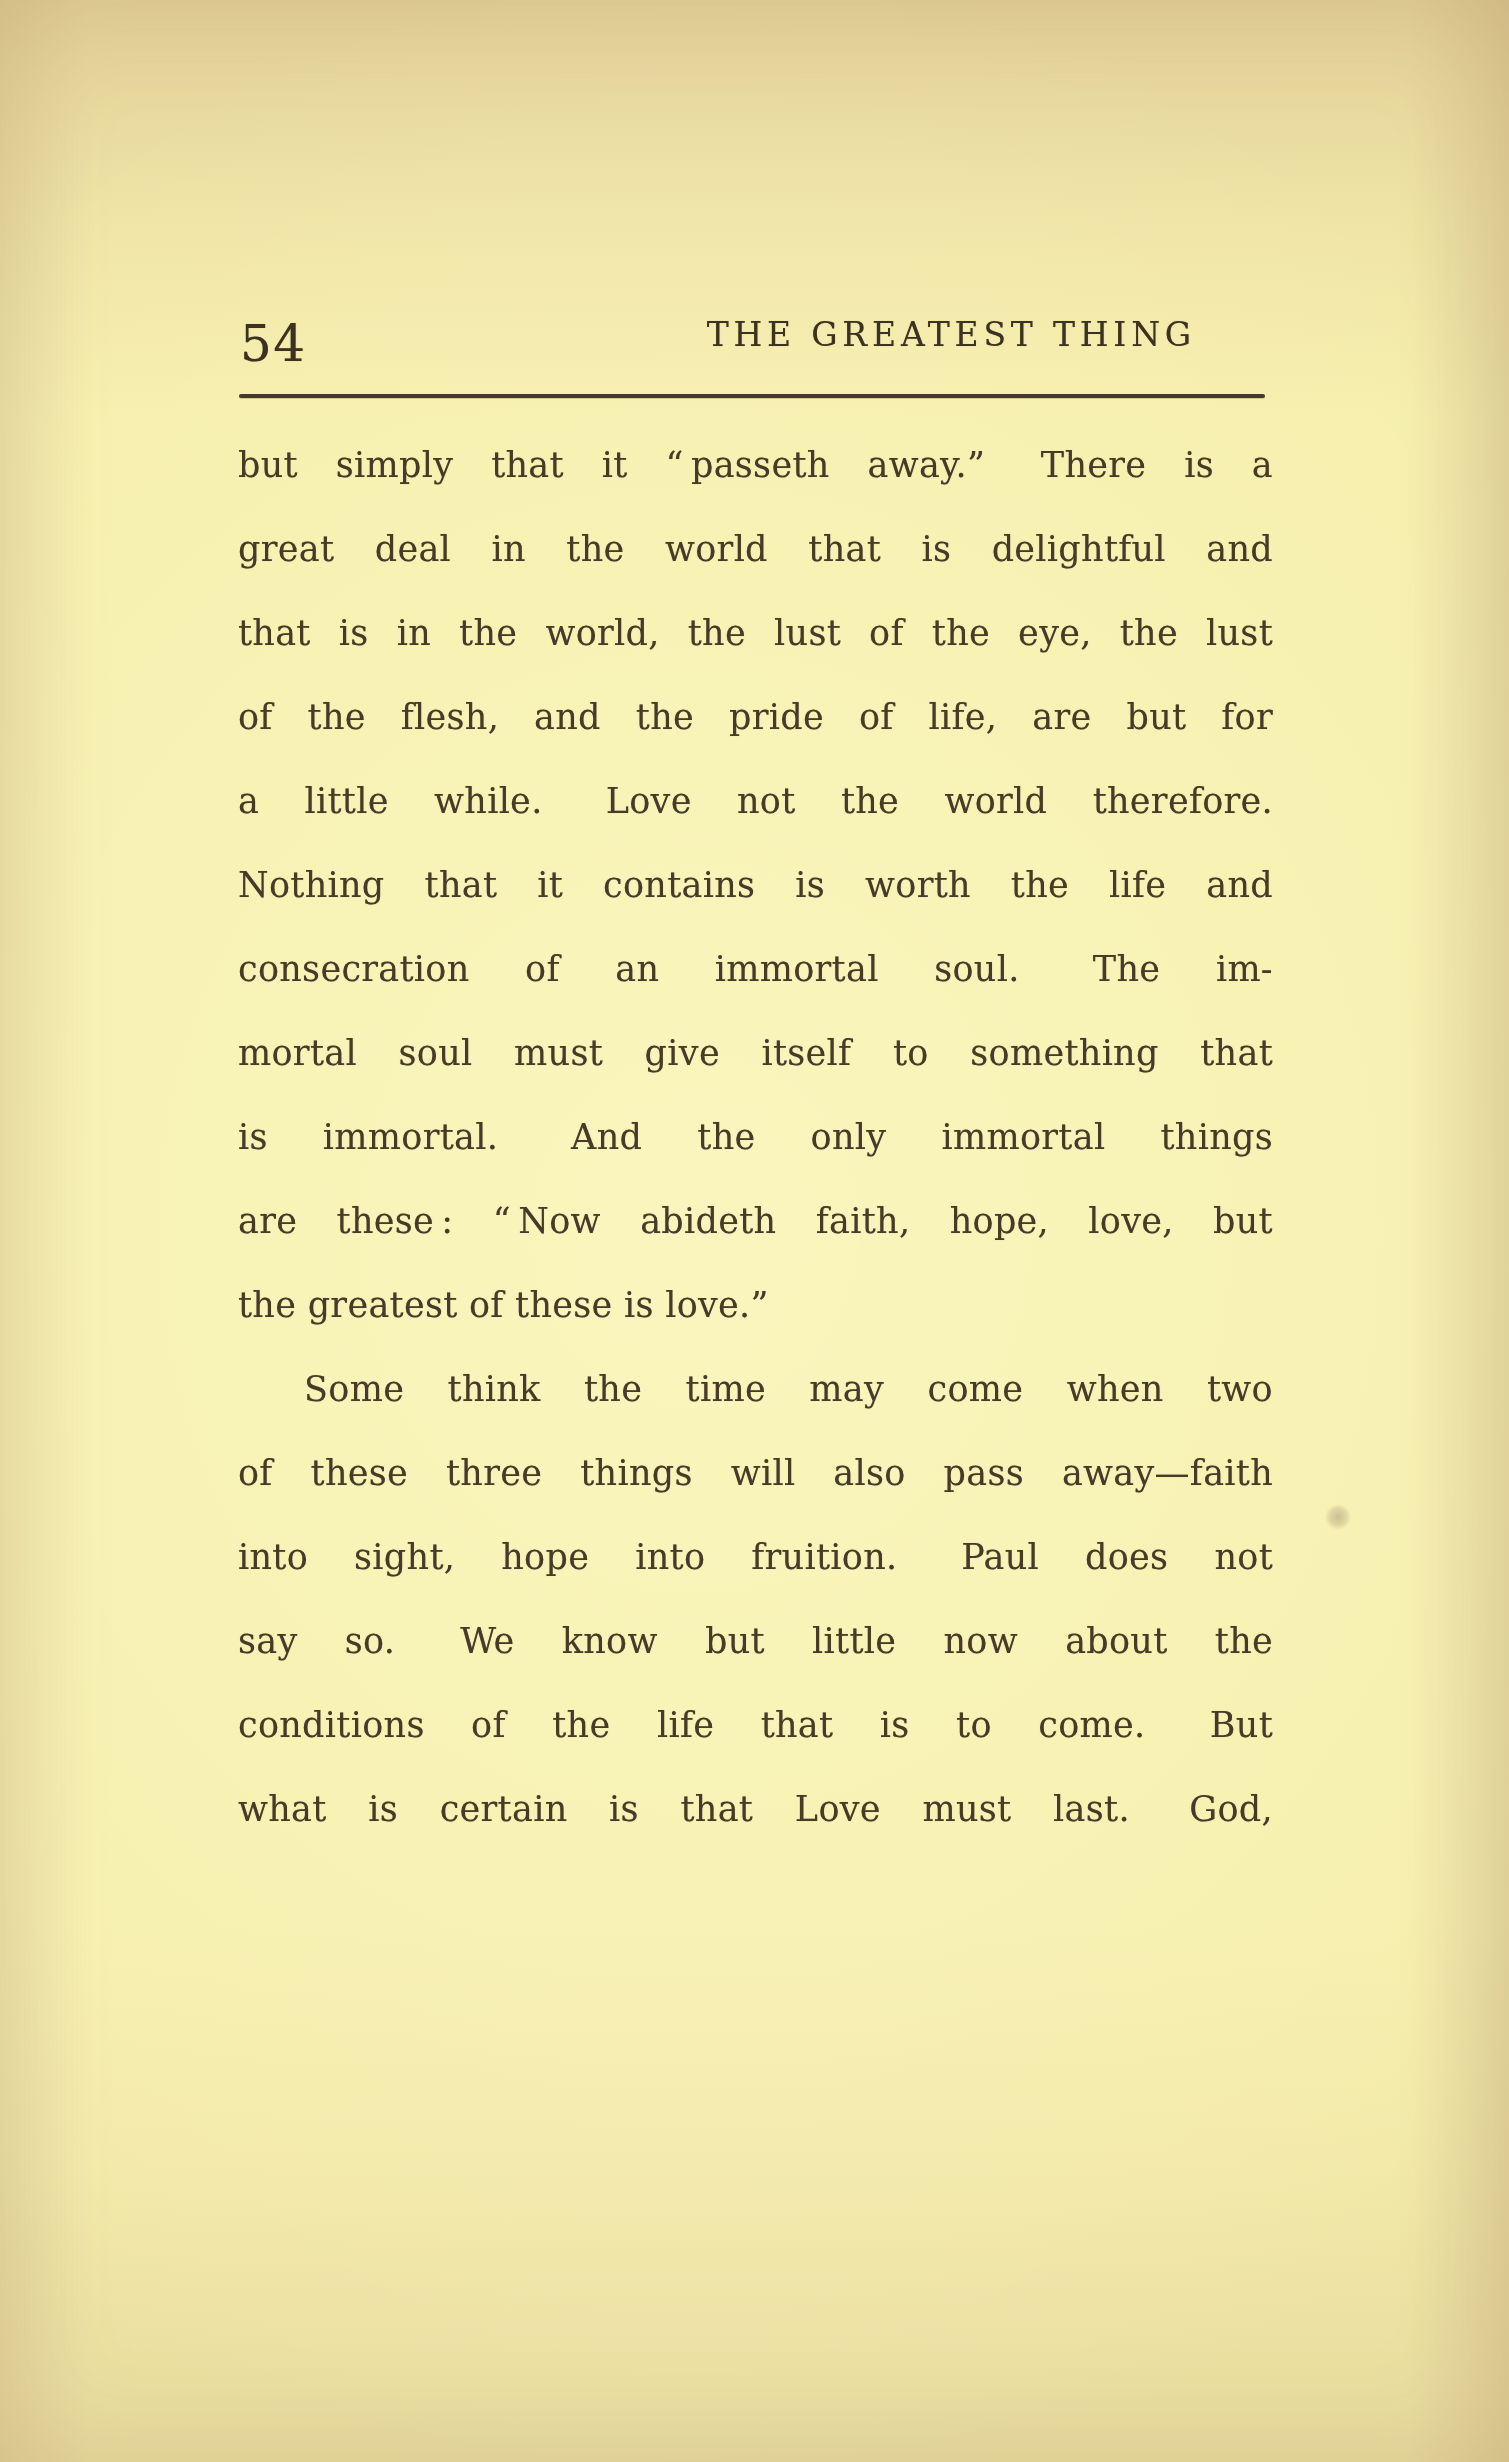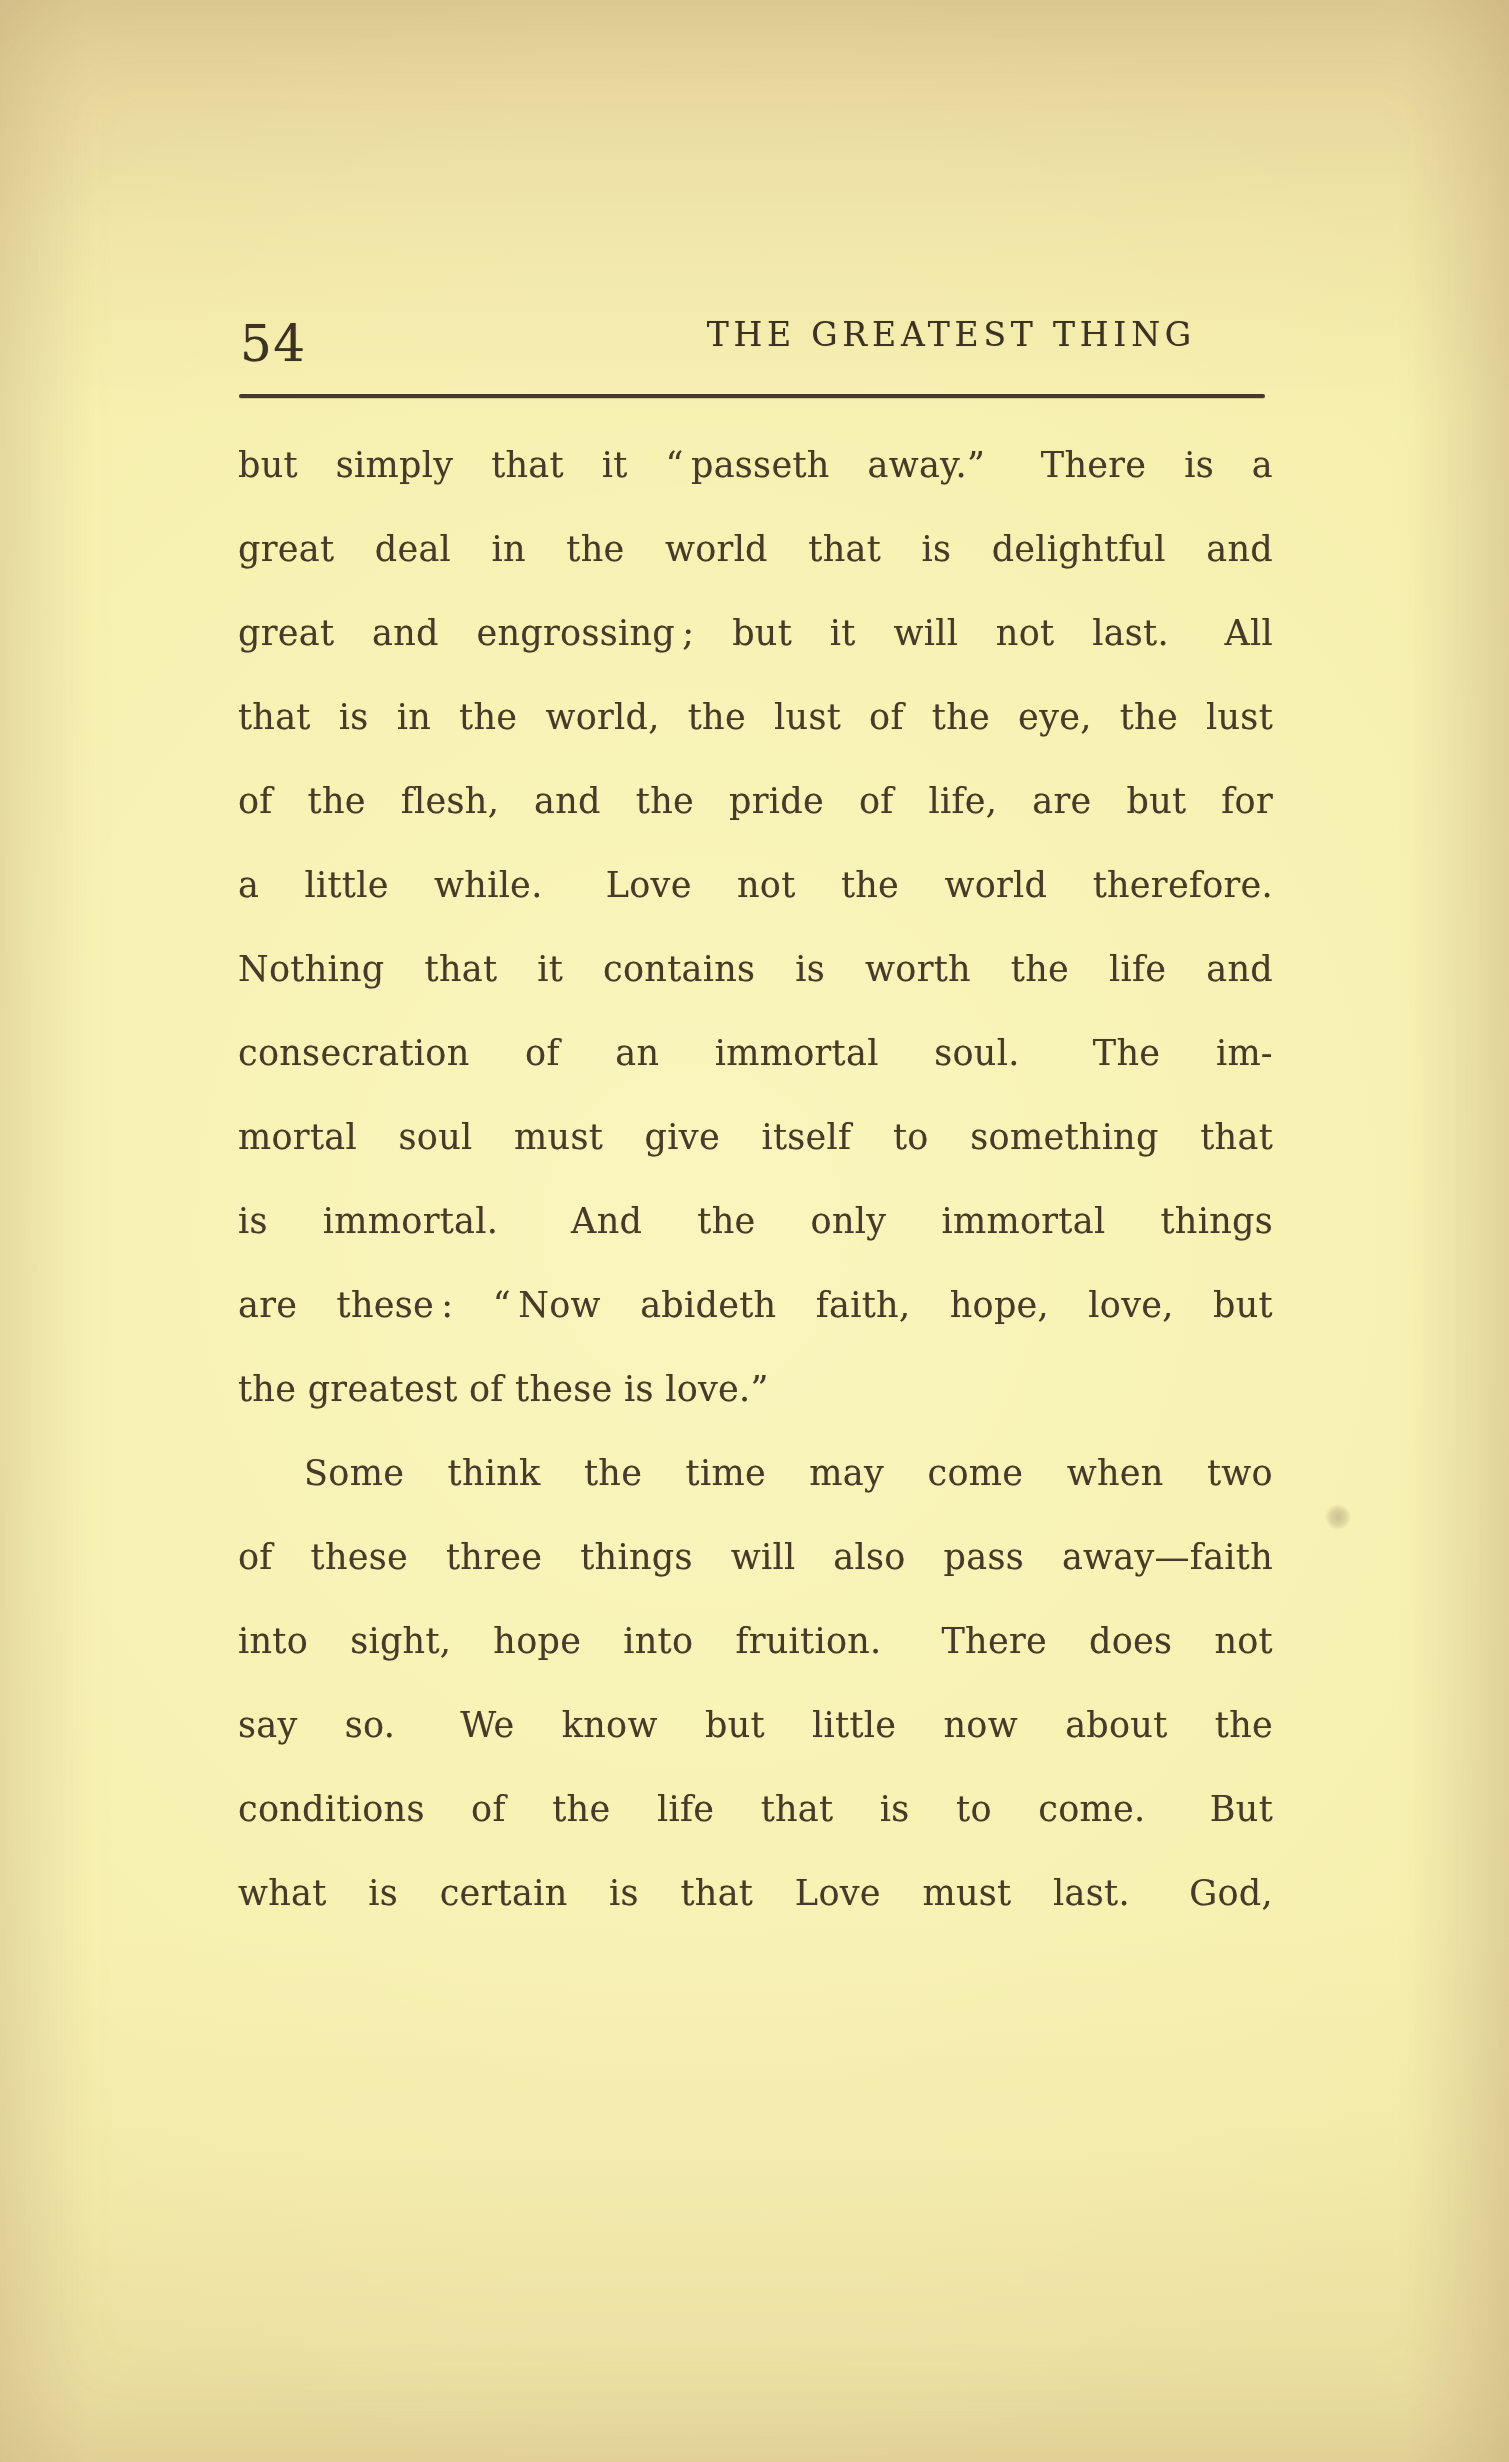--- a/index.html
+++ b/index.html
@@ -96,33 +96,32 @@
 
   <div class="page-number">54</div>
 
   <div class="running-title">THE GREATEST THING</div>
 
   <div class="header-rule"></div>
 
   <div class="body-text">
     <div class="line">but simply that it “ passeth away.”  There is a</div>
     <div class="line">great deal in the world that is delightful and</div>
-    <div class="line">great and engrossing ; but it will not last.  All</div>
     <div class="line">that is in the world, the lust of the eye, the lust</div>
     <div class="line">of the flesh, and the pride of life, are but for</div>
     <div class="line">a little while.  Love not the world therefore.</div>
     <div class="line">Nothing that it contains is worth the life and</div>
     <div class="line">consecration of an immortal soul.  The im-</div>
     <div class="line">mortal soul must give itself to something that</div>
     <div class="line">is immortal.  And the only immortal things</div>
     <div class="line">are these : “ Now abideth faith, hope, love, but</div>
     <div class="line flush">the greatest of these is love.”</div>
     <div class="line indent">Some think the time may come when two</div>
     <div class="line">of these three things will also pass away—faith</div>
-    <div class="line">into sight, hope into fruition.  There does not</div>
+    <div class="line">into sight, hope into fruition.  Paul does not</div>
     <div class="line">say so.  We know but little now about the</div>
     <div class="line">conditions of the life that is to come.  But</div>
     <div class="line">what is certain is that Love must last.  God,</div>
   </div>
 
   <div class="paper-speck"></div>
 
 </div>
 
 

